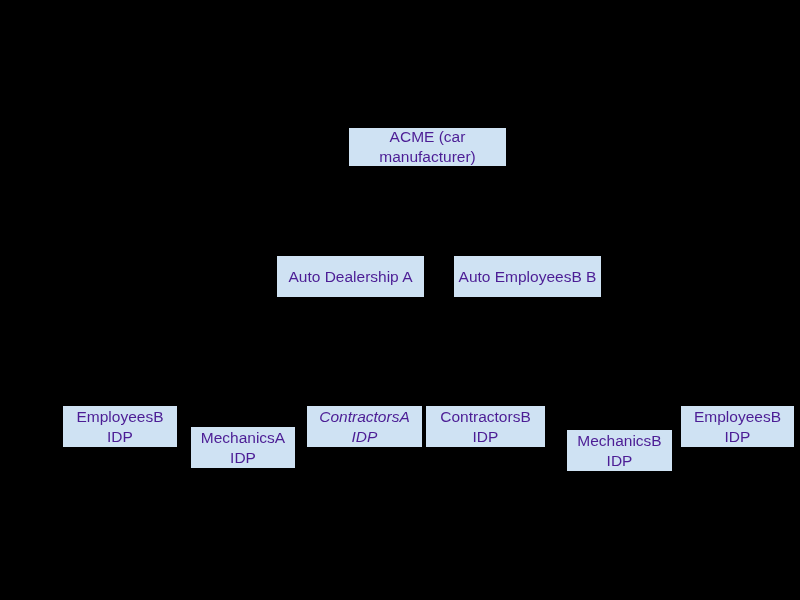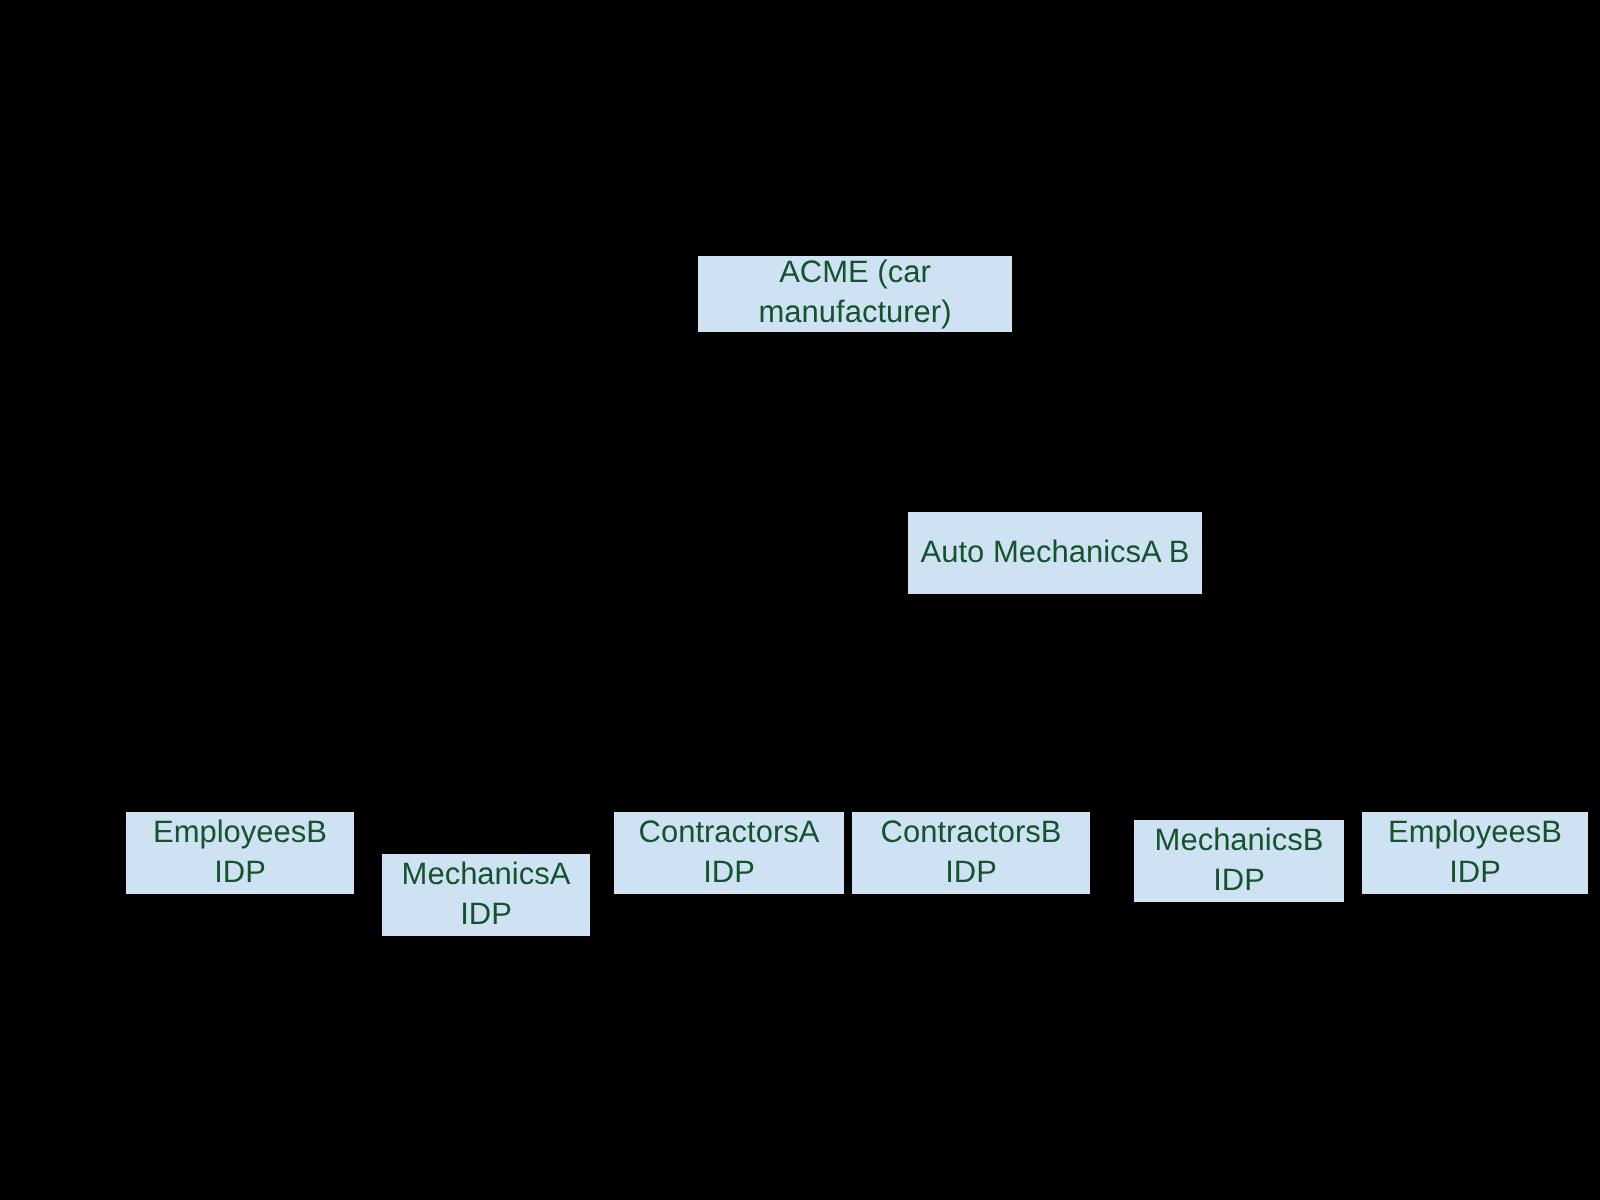--- a/index.html
+++ b/index.html
@@ -13,51 +13,52 @@
     height: 600px;
     background: #000000;
     overflow: hidden;
     font-family: "Liberation Sans", sans-serif;
   }
   .node {
     position: absolute;
     box-sizing: border-box;
     background: #cfe2f3;
     border: 1px solid #000000;
-    color: #14532d;
+    color: #4c1d95;
     font-size: 15.5px;
     line-height: 20px;
     text-align: center;
     white-space: pre-line;
     display: flex;
     align-items: center;
     justify-content: center;
   }
   
   .n-acme          { left: 348px; top: 127px; width: 159px; height: 40px; }
   
   .n-dealership-a  { left: 276px; top: 255px; width: 149px; height: 43px; }
   .n-dealership-b  { left: 453px; top: 255px; width: 149px; height: 43px; }
   
   .n-employees-a   { left:  62px; top: 405px; width: 116px; height: 43px; }
   .n-mechanics-a   { left: 190px; top: 426px; width: 106px; height: 43px; }
-  .n-contractors-a { left: 306px; top: 405px; width: 117px; height: 43px; }
+  .n-contractors-a { left: 306px; top: 405px; width: 117px; height: 43px; font-style: italic; }
   .n-contractors-b { left: 425px; top: 405px; width: 121px; height: 43px; }
-  .n-mechanics-b   { left: 566px; top: 409px; width: 107px; height: 43px; }
+  .n-mechanics-b   { left: 566px; top: 429px; width: 107px; height: 43px; }
   .n-employees-b   { left: 680px; top: 405px; width: 115px; height: 43px; }
 </style>
 </head>
 <body>
 
 <div class="canvas">
 
   <div class="node n-acme">ACME (car
 manufacturer)</div>
 
-  <div class="node n-dealership-b">Auto MechanicsA B</div>
+  <div class="node n-dealership-a">Auto Dealership A</div>
+  <div class="node n-dealership-b">Auto EmployeesB B</div>
 
   <div class="node n-employees-a">EmployeesB
 IDP</div>
   <div class="node n-mechanics-a">MechanicsA
 IDP</div>
   <div class="node n-contractors-a">ContractorsA
 IDP</div>
   <div class="node n-contractors-b">ContractorsB
 IDP</div>
   <div class="node n-mechanics-b">MechanicsB

